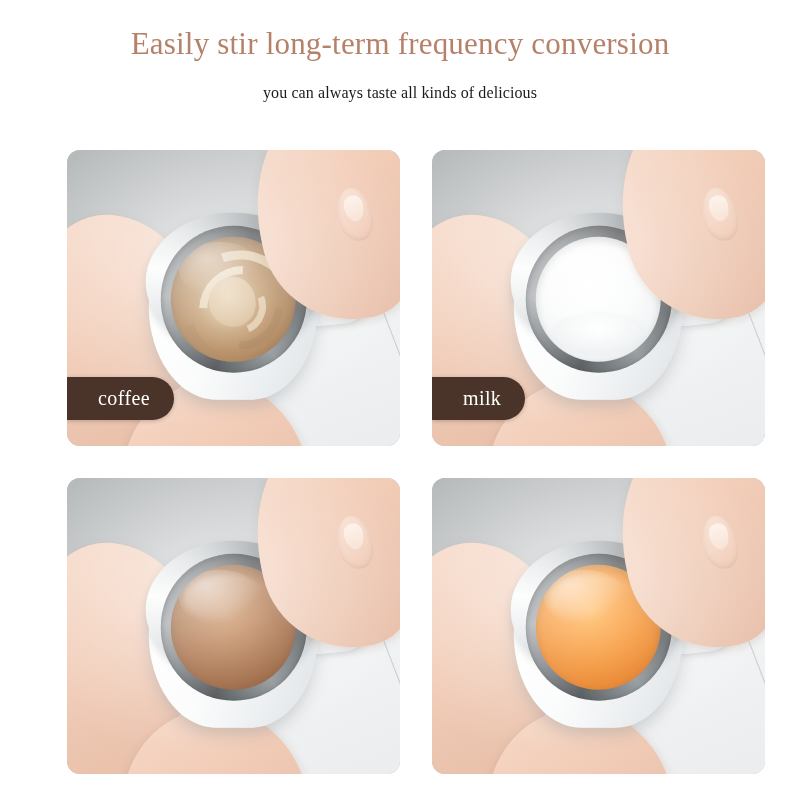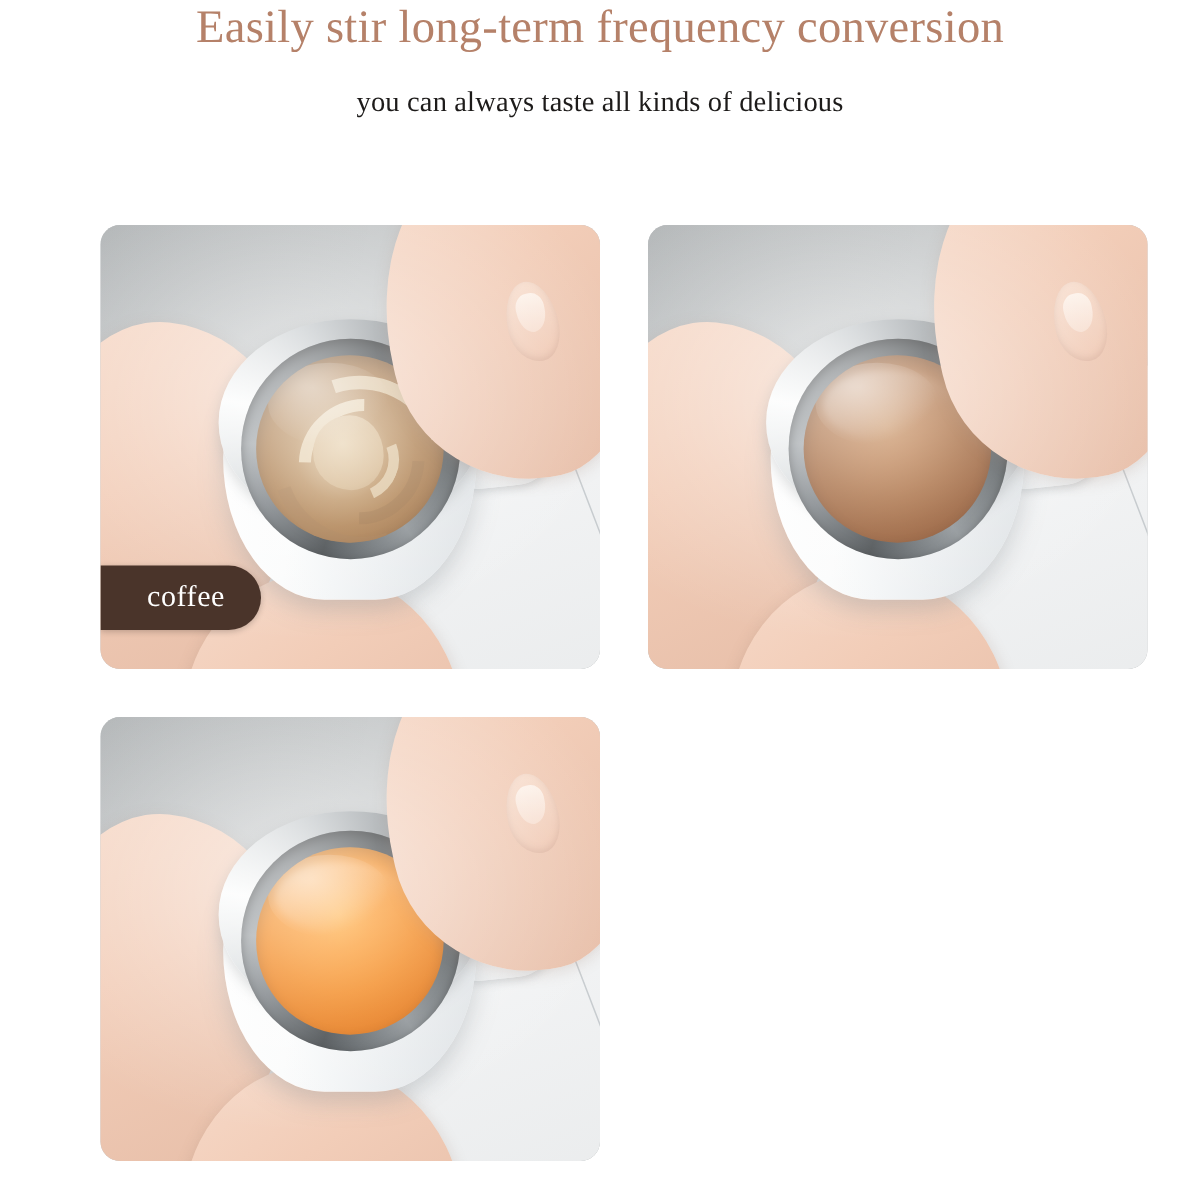--- a/index.html
+++ b/index.html
@@ -7,35 +7,36 @@
     width:800px;height:800px;
     background:#ffffff;
     font-family:"Liberation Serif", serif;
     overflow:hidden;
     position:relative;
   }
 
   
   .header{
     width:800px;
+    padding-top:26px;
     text-align:center;
   }
   .headline{
     font-family:"Liberation Serif", serif;
     font-size:31px;
     line-height:1.15;
     font-weight:400;
     color:#b58169;
     letter-spacing:0.2px;
     white-space:nowrap;
   }
   .subheadline{
     margin-top:22px;
     font-family:"Liberation Serif", serif;
-    font-size:19px;
+    font-size:16px;
     font-weight:400;
     color:#1d1b1a;
     letter-spacing:0.1px;
     white-space:nowrap;
   }
 
   
   .grid{
     position:absolute;
     left:67px;
@@ -330,20 +331,41 @@
           <div class="crema"></div>
         </div>
       </div>
       <div class="hand hand-right">
         <div class="thumb"></div>
       </div>
     </div>
     <div class="label-pill">coffee</div>
   </div>
 
+  <div class="card">
+    <div class="scene">
+      <div class="counter-band"></div>
+      <div class="table-edge"></div>
+      <div class="hand hand-left"></div>
+      <div class="hand hand-bottom"></div>
+      <div class="mug">
+        <div class="handle"></div>
+        <div class="body"></div>
+        <div class="rim-outer"></div>
+        <div class="rim-inner"></div>
+        <div class="liquid liq-milk">
+          <div class="milk-foam"></div>
+        </div>
+      </div>
+      <div class="hand hand-right">
+        <div class="thumb"></div>
+      </div>
+    </div>
+    <div class="label-pill">milk</div>
+  </div>
 
   <div class="card">
     <div class="scene">
       <div class="counter-band"></div>
       <div class="table-edge"></div>
       <div class="hand hand-left"></div>
       <div class="hand hand-bottom"></div>
       <div class="mug">
         <div class="handle"></div>
         <div class="body"></div>

